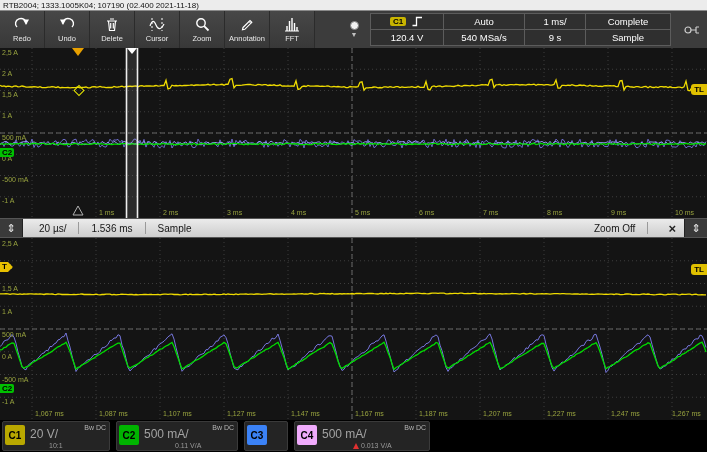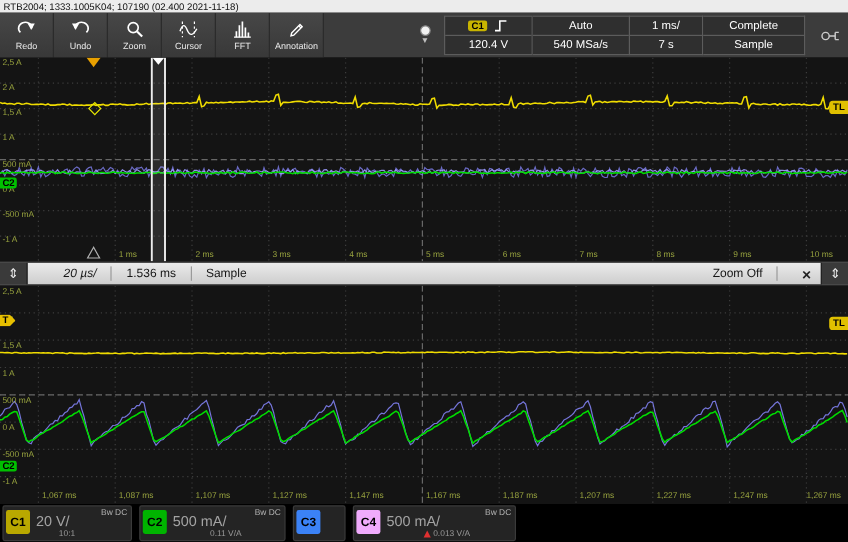--- a/index.html
+++ b/index.html
@@ -42,21 +42,21 @@
     padding:0 6px 0 2px;clip-path:polygon(0 0,62% 0,100% 50%,62% 100%,0 100%);z-index:4;cursor:pointer;}
 
   
   .zoombar{position:absolute;top:218px;left:0;right:0;height:20px;background:linear-gradient(#ebebeb,#cdcdcd);
     display:flex;align-items:center;color:#161616;font-size:10px;border-top:1px solid #555;border-bottom:1px solid #555;box-sizing:border-box;}
   .zb-btn{width:22px;height:100%;background:#3a3a3a;color:#eee;display:flex;align-items:center;justify-content:center;
     font-size:11px;border-right:1px solid #222;cursor:pointer;flex:none;}
   .zb-btn.right{border-right:none;border-left:1px solid #222;}
   .zb-sep{width:1px;height:70%;background:#9a9a9a;margin:0 12px;flex:none;}
   .zb-text{white-space:nowrap;}
-  .zb-scale{margin-left:30px;font-style:italic;}
+  .zb-scale{margin-left:16px;}
   .zb-spacer{flex:1;}
   .zb-close{font-size:13px;font-weight:bold;color:#222;margin:0 8px;cursor:pointer;}
 
   
   .channelbar{position:absolute;top:420px;left:0;right:0;height:32px;background:#000;display:flex;align-items:center;
     padding-left:2px;box-sizing:border-box;}
   .chip{position:relative;height:28px;background:#242424;border:1px solid #3a3a3a;border-radius:2px;margin-right:6px;cursor:pointer;flex:none;}
   .chbadge{position:absolute;left:2px;top:3px;width:20px;height:20px;display:flex;align-items:center;justify-content:center;
     color:#000;font-weight:bold;font-size:10px;border-radius:2px;}
   .chscale{position:absolute;left:27px;top:5px;color:#a3a3a3;font-size:12px;white-space:nowrap;}
@@ -86,53 +86,61 @@
       <span class="tb-icon">
         <svg width="16" height="15" viewBox="0 0 16 15">
             <path d="M13 10 A5.5 5 0 1 0 3.5 6.5" fill="none" stroke="#fff" stroke-width="1.4"></path>
             <polygon points="1,2.5 7,2.5 4,8" fill="#fff"></polygon>
           </svg>
       </span>
       <span class="tb-label">Undo</span>
     </div>
     <div class="tb-btn">
       <span class="tb-icon">
+        <svg width="14" height="15" viewBox="0 0 14 15">
+            <path d="M2 4 h10 M5 2 h4 M3.5 4 l1 9.5 h5 l1 -9.5 M5.7 6 v5.5 M8.3 6 v5.5" fill="none" stroke="#fff" stroke-width="1.2"></path>
+          </svg>
+      </span>
+      <span class="tb-label">Delete</span>
+    </div>
+    <div class="tb-btn">
+      <span class="tb-icon">
+        <svg width="16" height="15" viewBox="0 0 16 15">
+            <path d="M3 1 v13 M13 1 v13" stroke="#fff" stroke-width="1" stroke-dasharray="2,2" fill="none"></path>
+            <path d="M1 9 C3 3,5 3,7 8 S12 13,15 7" fill="none" stroke="#fff" stroke-width="1.2"></path>
+          </svg>
+      </span>
+      <span class="tb-label">Cursor</span>
+    </div>
+    <div class="tb-btn">
+      <span class="tb-icon">
         <svg width="15" height="15" viewBox="0 0 15 15">
             <circle cx="6" cy="6" r="4.2" fill="none" stroke="#fff" stroke-width="1.4"></circle>
             <path d="M9.2 9.2 L13.5 13.5" stroke="#fff" stroke-width="1.8"></path>
           </svg>
       </span>
       <span class="tb-label">Zoom</span>
     </div>
     <div class="tb-btn">
       <span class="tb-icon">
-        <svg width="16" height="15" viewBox="0 0 16 15">
-            <path d="M3 1 v13 M13 1 v13" stroke="#fff" stroke-width="1" stroke-dasharray="2,2" fill="none"></path>
-            <path d="M1 9 C3 3,5 3,7 8 S12 13,15 7" fill="none" stroke="#fff" stroke-width="1.2"></path>
-          </svg>
-      </span>
-      <span class="tb-label">Cursor</span>
+        <svg width="15" height="15" viewBox="0 0 15 15">
+            <path d="M3 10.5 L10 3.5 l1.8 1.8 L4.8 12.3 L2.5 12.8 z" fill="none" stroke="#fff" stroke-width="1.2"></path>
+            <path d="M9 4.5 l1.8 1.8" stroke="#fff" stroke-width="1"></path>
+          </svg>
+      </span>
+      <span class="tb-label">Annotation</span>
     </div>
     <div class="tb-btn">
       <span class="tb-icon">
         <svg width="16" height="15" viewBox="0 0 16 15">
             <path d="M1 14 h14" stroke="#fff" stroke-width="1"></path>
             <path d="M3 14 V9 M5.5 14 V4 M8 14 V1 M10.5 14 V6 M13 14 V10" stroke="#fff" stroke-width="1.4"></path>
           </svg>
       </span>
       <span class="tb-label">FFT</span>
-    </div>
-    <div class="tb-btn">
-      <span class="tb-icon">
-        <svg width="15" height="15" viewBox="0 0 15 15">
-            <path d="M3 10.5 L10 3.5 l1.8 1.8 L4.8 12.3 L2.5 12.8 z" fill="none" stroke="#fff" stroke-width="1.2"></path>
-            <path d="M9 4.5 l1.8 1.8" stroke="#fff" stroke-width="1"></path>
-          </svg>
-      </span>
-      <span class="tb-label">Annotation</span>
     </div>
 
     <div class="tb-expander">
       <span class="dot"></span>
       <span class="chev">▼</span>
     </div>
 
     <div class="status-grid">
       <div class="sg-col" style="width:72px">
         <div class="sg-cell">
@@ -142,21 +150,21 @@
             </svg>
         </div>
         <div class="sg-cell">120.4 V</div>
       </div>
       <div class="sg-col" style="width:80px">
         <div class="sg-cell">Auto</div>
         <div class="sg-cell">540 MSa/s</div>
       </div>
       <div class="sg-col" style="width:60px">
         <div class="sg-cell">1 ms/</div>
-        <div class="sg-cell">7 s</div>
+        <div class="sg-cell">9 s</div>
       </div>
       <div class="sg-col" style="width:84px">
         <div class="sg-cell">Complete</div>
         <div class="sg-cell">Sample</div>
       </div>
     </div>
 
     <div class="probe-wrap">
       <svg width="18" height="14" viewBox="0 0 18 14">
           <circle cx="5" cy="7" r="3" fill="none" stroke="#ccc" stroke-width="1.2"></circle>

